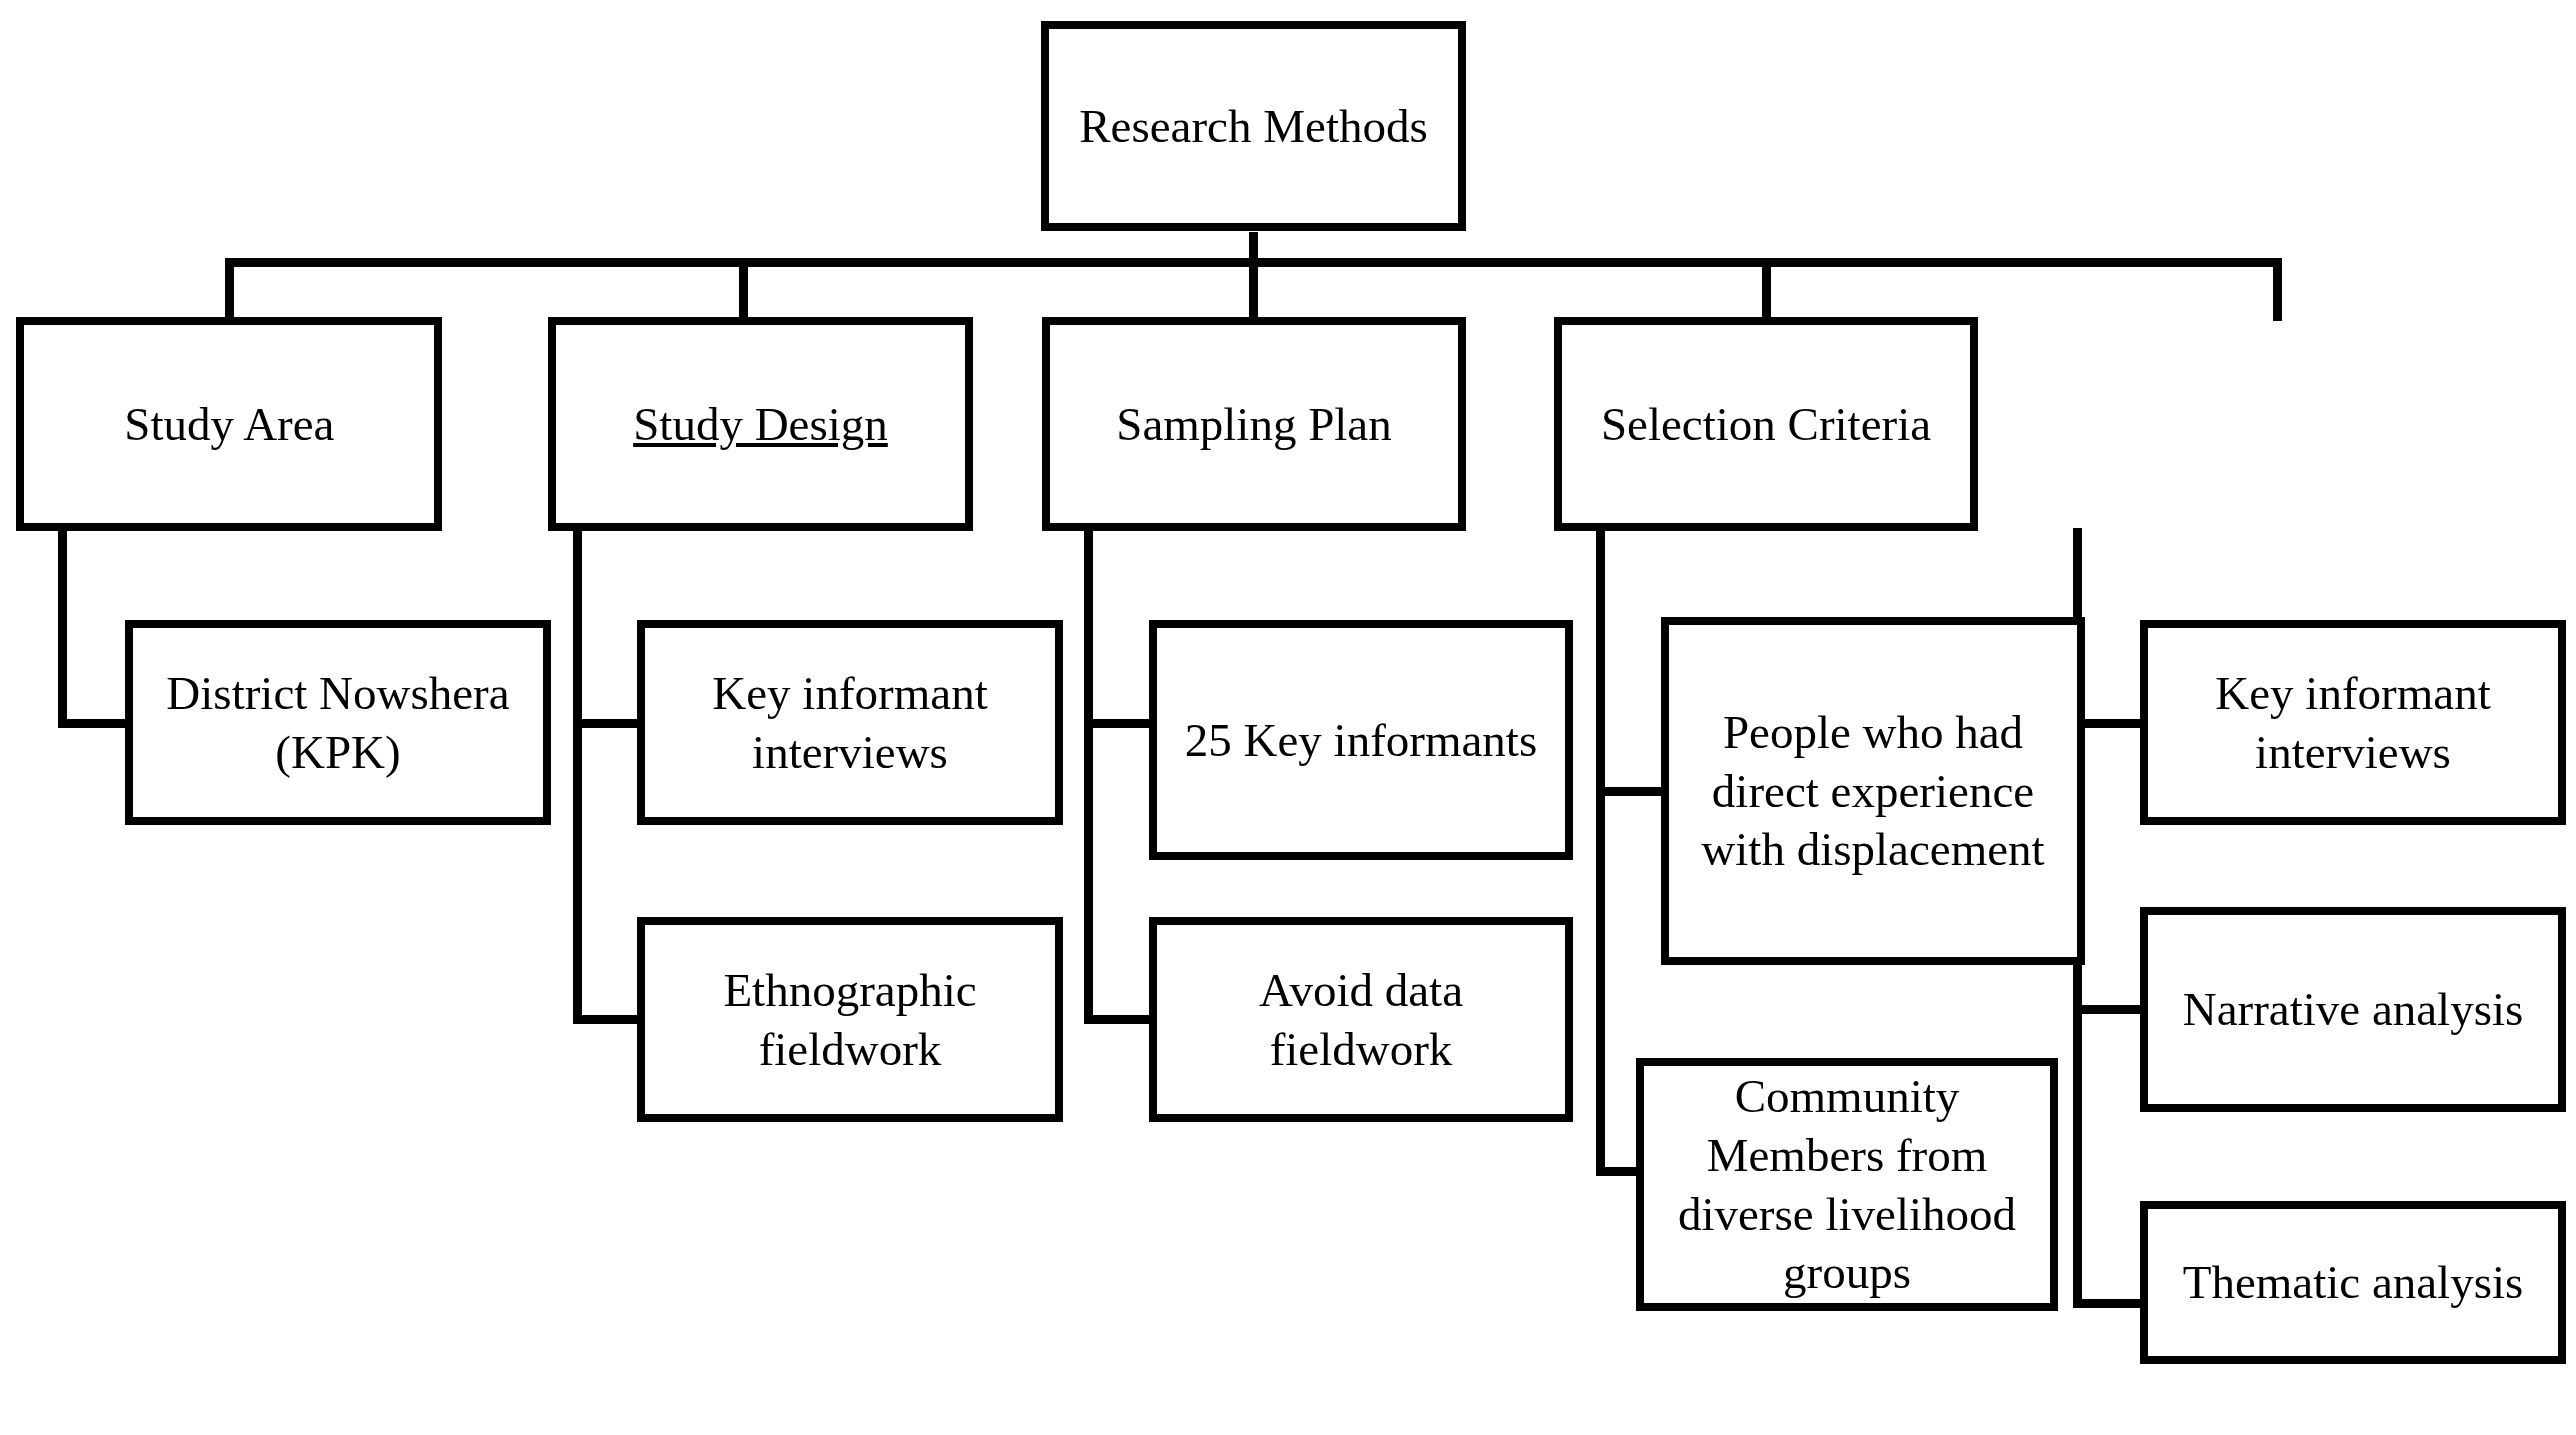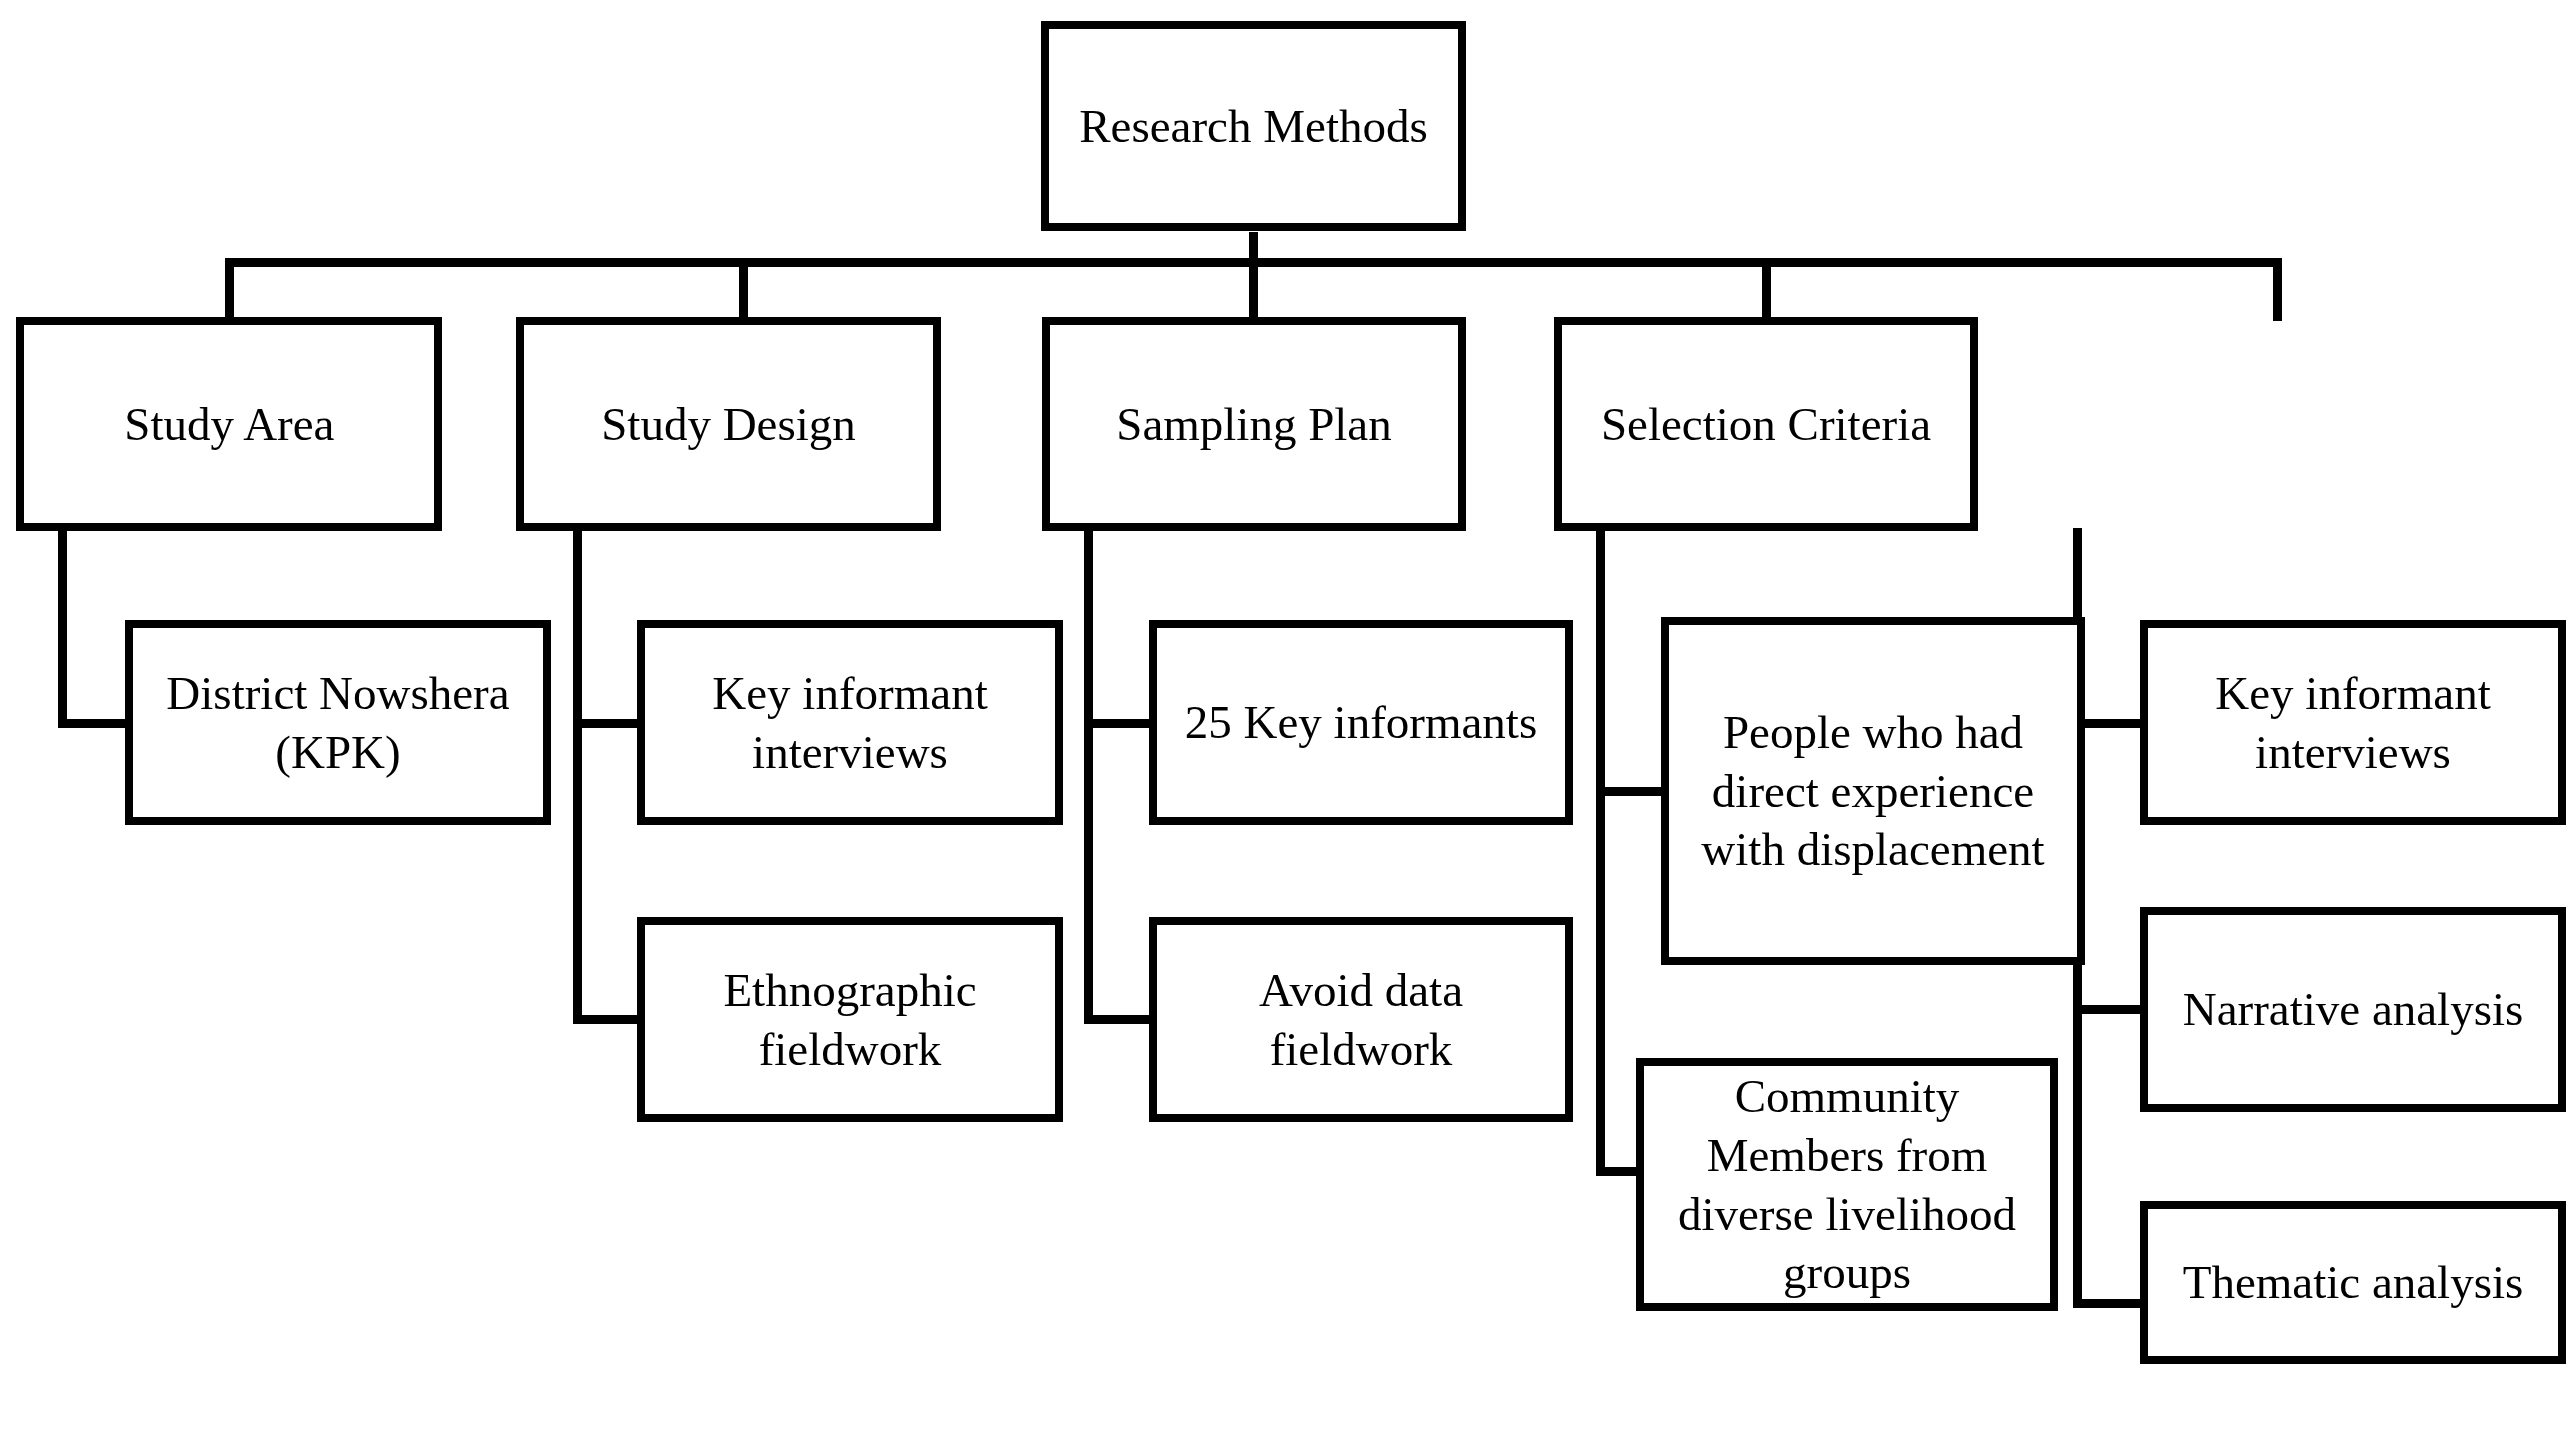--- a/index.html
+++ b/index.html
@@ -28,29 +28,29 @@
   .line {
     position: absolute;
     background: #000000;
     z-index: 1;
   }
 
   
   .b-rm  { left: 1041px; top: 21.4px;   width: 425px; height: 210px; }
   
   .b-sa  { left: 16.4px;   top: 317px;  width: 426px; height: 214px; }
-  .b-sd  { left: 516px;  top: 317px;  width: 425px; height: 214px; }
+  .b-sd  { left: 548px;  top: 317px;  width: 425px; height: 214px; text-decoration: underline; }
   .b-sp  { left: 1042px; top: 317px;  width: 424px; height: 214px; }
   .b-sc  { left: 1554px; top: 317px;  width: 424px; height: 214px; }
   .b-dc  { left: 2066px; top: 317px;  width: 424px; height: 214px; }
   
   .b-dn  { left: 125px;  top: 620px;  width: 426px; height: 205px; }
   .b-ki1 { left: 637px;  top: 620px;  width: 426px; height: 205px; }
   .b-ef  { left: 637px;  top: 917px; width: 426px; height: 205px; }
-  .b-k25 { left: 1149px; top: 620px;  width: 424px; height: 205px; }
+  .b-k25 { left: 1149px; top: 620px;  width: 424px; height: 240px; }
   .b-ads { left: 1149px; top: 917px; width: 424px; height: 205px; }
   .b-pe  { left: 1661px; top: 617px;  width: 424px; height: 348px; }
   .b-cm  { left: 1636px; top: 1045px; width: 422px; height: 253px; margin-top: 13px; }
   .b-ki2 { left: 2140px; top: 620px;  width: 426px; height: 205px; }
   .b-na  { left: 2140px; top: 907px; width: 426px; height: 205px; }
   .b-ta  { left: 2140px; top: 1201px; width: 426px; height: 163px; }
 
   
   .l-rm-drop { left: 1249px; top: 232px;  width: 8.6px;   height: 31px; }
   .l-rail    { left: 225px;  top: 258px;  width: 2056px; height: 8.6px; }

